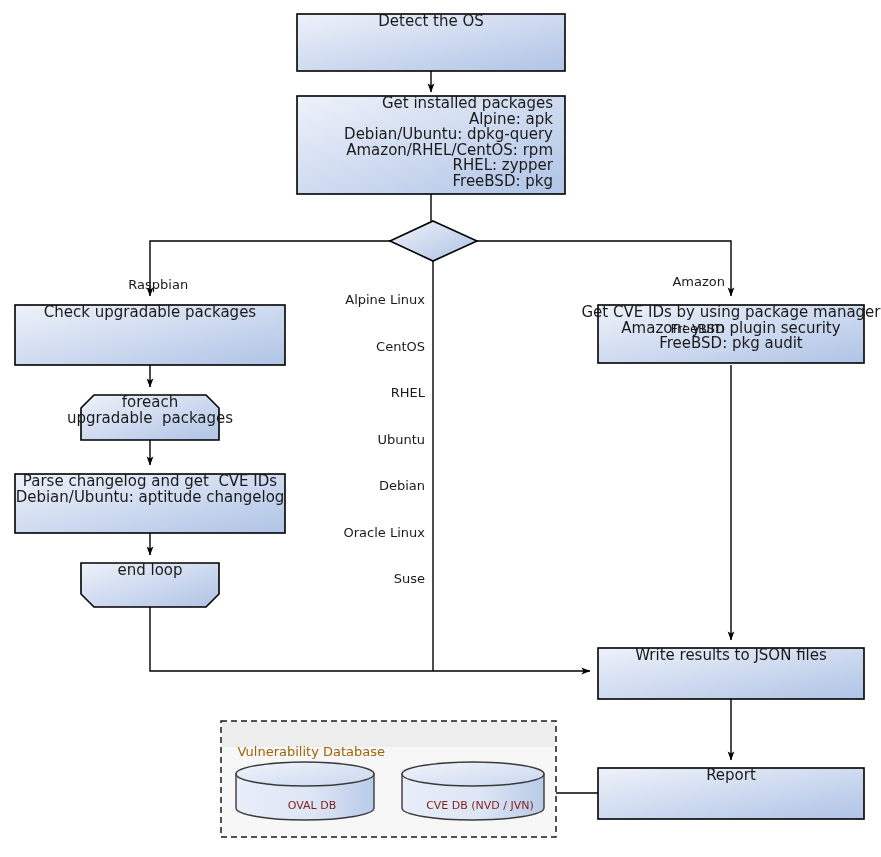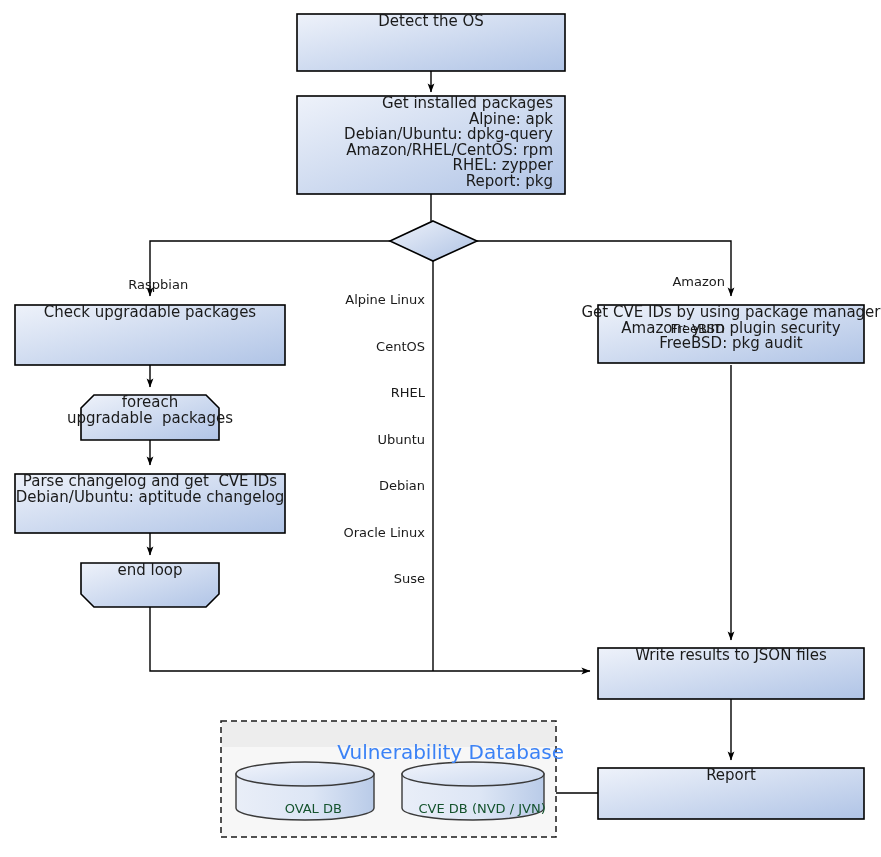--- a/index.html
+++ b/index.html
@@ -51,32 +51,31 @@
     white-space: pre;
   }
   .edge-label.r {
     text-align: right;
   }
   .edge-label.c {
     text-align: center;
   }
   .group-title {
     position: absolute;
-    font-size: 20px;
+    font-size: 13px;
     line-height: 18px;
-    color: #3b82f6;
-    text-align: right;
+    color: #a16207;
     white-space: pre;
   }
   .db-label {
     position: absolute;
     width: 100%;
     text-align: center;
-    font-size: 13px;
-    color: #14532d;
+    font-size: 11px;
+    color: #7f1d1d;
     white-space: pre;
   }
 </style>
 </head>
 <body>
 
 <div id="canvas">
 
   <svg class="layer" viewBox="0 0 881 857">
     <defs>
@@ -168,21 +167,21 @@
   <div class="node-label" style="left:297px; top:14px; width:268px; height:57px;">
     <span>Detect the OS</span>
   </div>
 
   <div class="node-label align-right" style="left:305px; top:96px; width:258px; height:98px; padding-right:10px; box-sizing:border-box;">
     <span>Get installed packages</span>
     <span>Alpine: apk</span>
     <span>Debian/Ubuntu: dpkg-query</span>
     <span>Amazon/RHEL/CentOS: rpm</span>
     <span>RHEL: zypper</span>
-    <span>Report: pkg</span>
+    <span>FreeBSD: pkg</span>
   </div>
 
   <div class="edge-label c" style="left:150px; top:261px; width:160px; transform:translateX(-50%);">
     <span>Raspbian</span>
   </div>
 
   <div class="edge-label r" style="left:300px; top:261px; width:125px;">
     <div>Alpine Linux</div>
     <div>CentOS</div>
     <div>RHEL</div>

